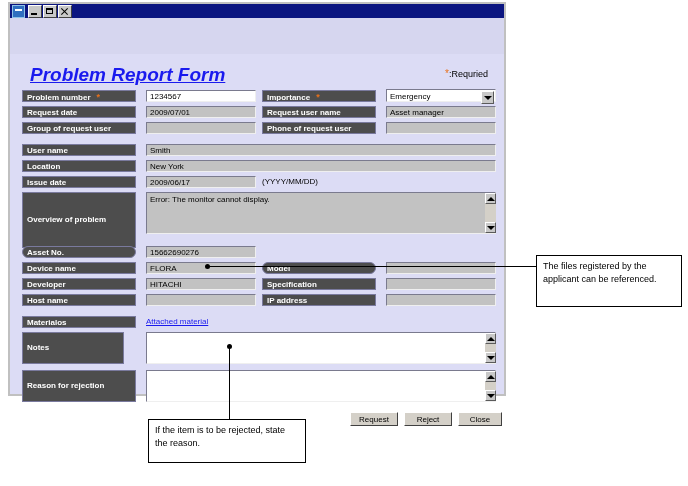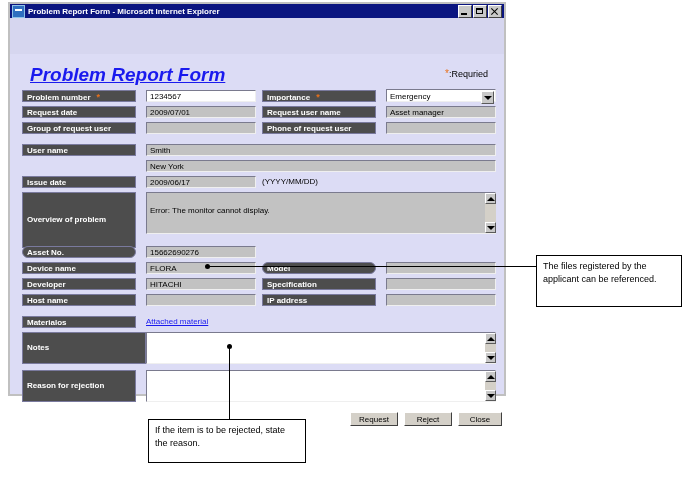--- a/index.html
+++ b/index.html
@@ -60,21 +60,21 @@
             background:#c8c8c8;border-top:1px solid #ffffff;border-left:1px solid #ffffff;
             border-right:1px solid #5a5a5a;border-bottom:1px solid #5a5a5a;}
   .dd-arrow:after{content:"";position:absolute;left:2px;top:4px;
                   border-left:4px solid transparent;border-right:4px solid transparent;
                   border-top:4px solid #000;}
 
   
   .ta{position:absolute;background:#c2c2c2;
       border-top:1px solid #7a7a8e;border-left:1px solid #7a7a8e;
       border-right:1px solid #efefef;border-bottom:1px solid #efefef;
-      font-size:8px;color:#000;padding:13px 3px;box-sizing:border-box;overflow:hidden;}
+      font-size:8px;color:#000;padding:2px 3px;box-sizing:border-box;overflow:hidden;}
   .ta.white{background:#ffffff;}
   .lbl.tall{display:flex;align-items:center;padding-left:4px;height:auto;}
 
   .sb{position:absolute;width:11px;background:#d4d0c8;}
   .sb-btn{position:absolute;left:0;width:11px;height:11px;background:#c8c8c8;
           border-top:1px solid #ffffff;border-left:1px solid #ffffff;
           border-right:1px solid #5a5a5a;border-bottom:1px solid #5a5a5a;
           box-sizing:border-box;}
   .sb-btn.up:after{content:"";position:absolute;left:1px;top:3px;
                    border-left:4px solid transparent;border-right:4px solid transparent;
@@ -99,21 +99,20 @@
   .lead{position:absolute;background:#000;}
   .dot{position:absolute;width:5px;height:5px;background:#000;border-radius:50%;}
 </style>
 </head>
 <body>
 
 <div class="ie-window">
 
   <div class="titlebar">
     <span class="tb-icon"></span>
-    <span class="tb-title">Problem Report Form - Microsoft Internet Explorer</span>
     <span class="tb-btns">
       <span class="tb-btn btn-min">
           <i></i>
         </span>
       <span class="tb-btn btn-max">
           <i></i>
         </span>
       <span class="tb-btn btn-cls">
           <i></i>
           <i class="b"></i>
@@ -149,20 +148,21 @@
 
     <div class="lbl" style="left:12px;top:68px;width:114px;">Group of request user</div>
     <div class="val" style="left:136px;top:68px;width:110px;"></div>
 
     <div class="lbl" style="left:252px;top:68px;width:114px;">Phone of request user</div>
     <div class="val" style="left:376px;top:68px;width:110px;"></div>
 
     <div class="lbl" style="left:12px;top:90px;width:114px;">User name</div>
     <div class="val" style="left:136px;top:90px;width:350px;">Smith</div>
 
+    <div class="lbl" style="left:12px;top:106px;width:114px;">Location</div>
     <div class="val" style="left:136px;top:106px;width:350px;">New York</div>
 
     <div class="lbl" style="left:12px;top:122px;width:114px;">Issue date</div>
     <div class="val" style="left:136px;top:122px;width:110px;">2009/06/17</div>
     <div class="hint" style="left:252px;top:123px;">(YYYY/MM/DD)</div>
 
     <div class="lbl tall" style="left:12px;top:138px;width:114px;height:56px;">Overview of problem</div>
     <div class="ta" style="left:136px;top:138px;width:350px;height:42px;">Error: The monitor cannot display.</div>
     <div class="sb" style="left:475px;top:139px;height:40px;">
       <span class="sb-btn up" style="top:0;"></span>
@@ -183,21 +183,21 @@
     <div class="val" style="left:376px;top:224px;width:110px;"></div>
 
     <div class="lbl" style="left:12px;top:240px;width:114px;">Host name</div>
     <div class="val" style="left:136px;top:240px;width:110px;"></div>
     <div class="lbl" style="left:252px;top:240px;width:114px;">IP address</div>
     <div class="val" style="left:376px;top:240px;width:110px;"></div>
 
     <div class="lbl" style="left:12px;top:262px;width:114px;">Materialos</div>
     <div class="link" style="left:136px;top:263px;">Attached material</div>
 
-    <div class="lbl tall" style="left:12px;top:278px;width:124px;height:32px;">Notes</div>
+    <div class="lbl tall" style="left:12px;top:278px;width:102px;height:32px;">Notes</div>
     <div class="ta white" style="left:136px;top:278px;width:350px;height:32px;"></div>
     <div class="sb" style="left:475px;top:279px;height:30px;">
       <span class="sb-btn up" style="top:0;"></span>
       <span class="sb-btn dn" style="top:19px;"></span>
     </div>
 
     <div class="lbl tall" style="left:12px;top:316px;width:114px;height:32px;">Reason for rejection</div>
     <div class="ta white" style="left:136px;top:316px;width:350px;height:32px;"></div>
     <div class="sb" style="left:475px;top:317px;height:30px;">
       <span class="sb-btn up" style="top:0;"></span>

